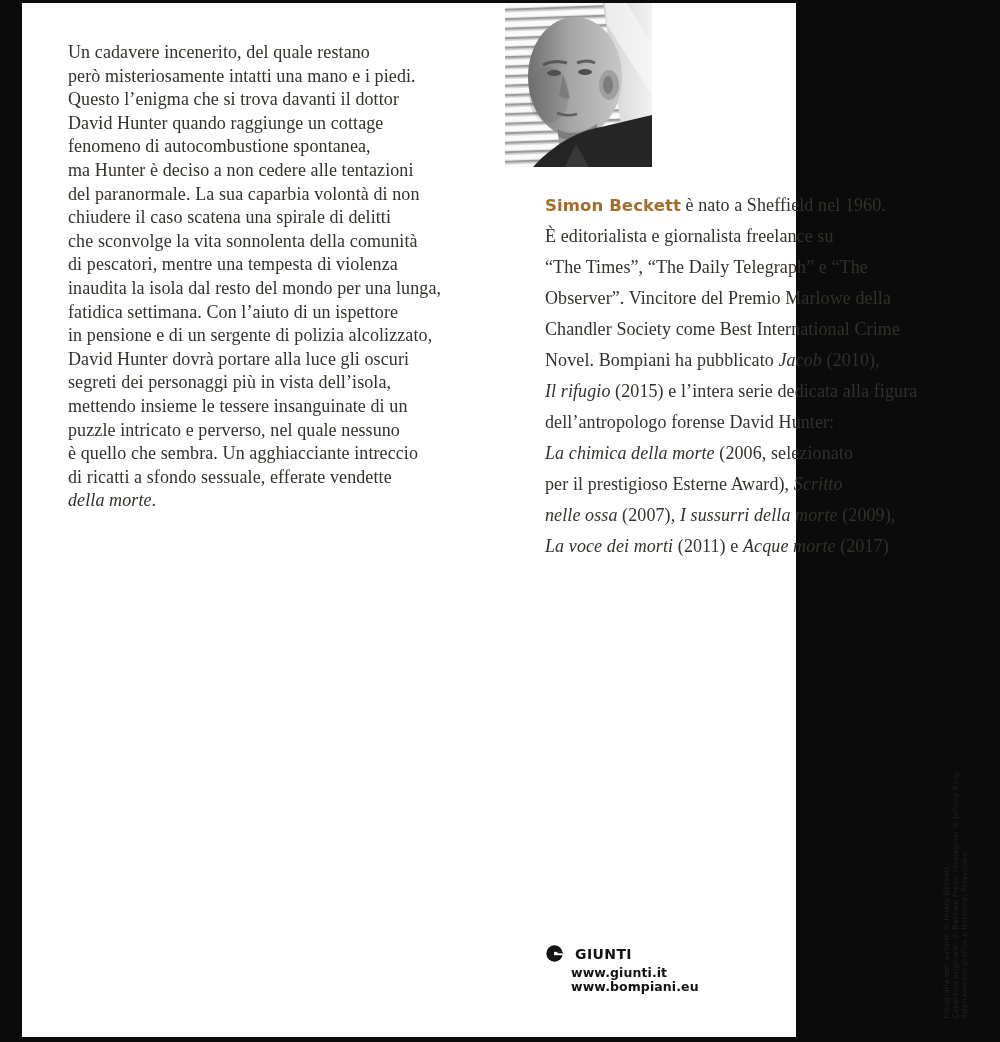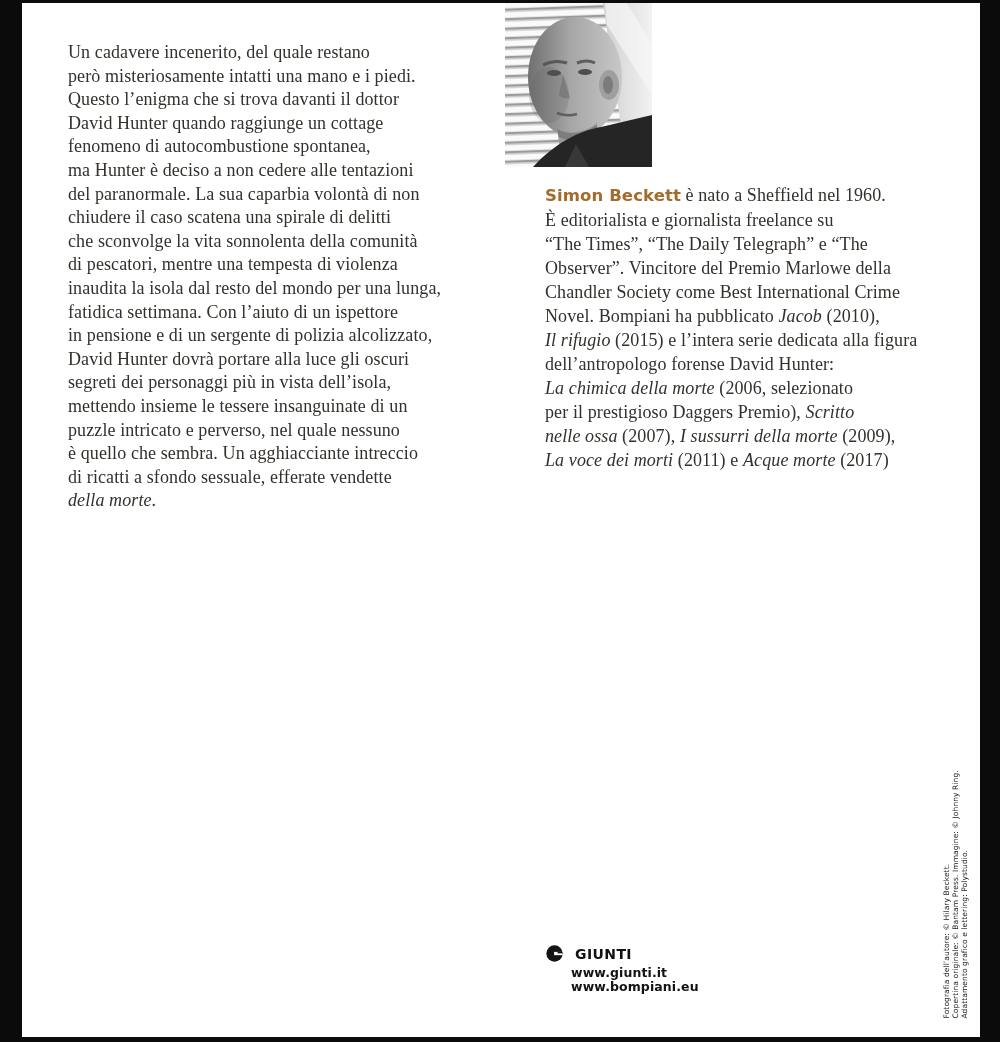--- a/index.html
+++ b/index.html
@@ -6,43 +6,43 @@
     --frame:#0b0b0b; --page-bg:#ffffff; --body-text:#34302b;
     --accent-name:#a46b2a; --footer-text:#121212; --credits-text:#222222;
   }
   html,body{margin:0;padding:0;}
   body{
     width:1000px;height:1042px;position:relative;overflow:hidden;
     background:var(--frame);
     font-family:"Liberation Serif", serif;
   }
   .page{
-    position:absolute;left:22px;top:3px;width:958px;height:1034px;
+    position:absolute;left:22px;top:3px;width:774px;height:1034px;
     background:var(--page-bg);
   }
   
   .synopsis{
     position:absolute;left:46px;top:38px;width:420px;
     font-size:18px;line-height:23.6px;color:var(--body-text);
     letter-spacing:.1px;
   }
   .tline{white-space:nowrap;}
   .seg-i{font-style:italic;}
   .seg-name{
     font-family:"DejaVu Sans", sans-serif;font-weight:700;
     color:var(--accent-name);font-size:16.5px;
   }
   
   .author-photo{
     position:absolute;left:483px;top:0;width:147px;height:164px;overflow:hidden;
   }
   
   .bio{
-    position:absolute;left:523px;top:180px;width:420px;
-    font-size:18px;line-height:24px;color:var(--body-text);
+    position:absolute;left:523px;top:187px;width:420px;
+    font-size:18px;line-height:31px;color:var(--body-text);
     letter-spacing:.1px;
   }
   
   .publisher-logo{
     position:absolute;left:524px;top:942px;display:flex;align-items:center;gap:12px;
     font-family:"DejaVu Sans", sans-serif;font-weight:700;font-size:14px;
     letter-spacing:.4px;color:var(--footer-text);
   }
   .publisher-urls{
     position:absolute;left:524px;top:963px;
@@ -127,21 +127,21 @@
   <div class="bio">
       <div class="tline"><span class="seg-name">Simon Beckett</span><span> è nato a Sheffield nel 1960.</span></div>
       <div class="tline"><span>È editorialista e giornalista freelance su</span></div>
       <div class="tline"><span>“The Times”, “The Daily Telegraph” e “The</span></div>
       <div class="tline"><span>Observer”. Vincitore del Premio Marlowe della</span></div>
       <div class="tline"><span>Chandler Society come Best International Crime</span></div>
       <div class="tline"><span>Novel. Bompiani ha pubblicato </span><span class="seg-i">Jacob</span><span> (2010),</span></div>
       <div class="tline"><span class="seg-i">Il rifugio</span><span> (2015) e l’intera serie dedicata alla figura</span></div>
       <div class="tline"><span>dell’antropologo forense David Hunter:</span></div>
       <div class="tline"><span class="seg-i">La chimica della morte</span><span> (2006, selezionato</span></div>
-      <div class="tline"><span>per il prestigioso Daggers Premio), </span><span class="seg-i">Scritto</span></div>
+      <div class="tline"><span>per il prestigioso Esterne Award), </span><span class="seg-i">Scritto</span></div>
       <div class="tline"><span class="seg-i">nelle ossa</span><span> (2007), </span><span class="seg-i">I sussurri della morte</span><span> (2009),</span></div>
       <div class="tline"><span class="seg-i">La voce dei morti</span><span> (2011) e </span><span class="seg-i">Acque morte</span><span> (2017)</span></div>
     </div>
 
   <div class="publisher-logo">
     <svg viewBox="0 0 20 20" width="17" height="17">
       <circle cx="10" cy="10" r="9.6" fill="#141414"></circle>
       <rect x="9.5" y="8.1" width="10" height="3.9" fill="#ffffff"></rect>
       <rect x="13.6" y="8.1" width="5.9" height="1.7" fill="#141414"></rect>
     </svg>

